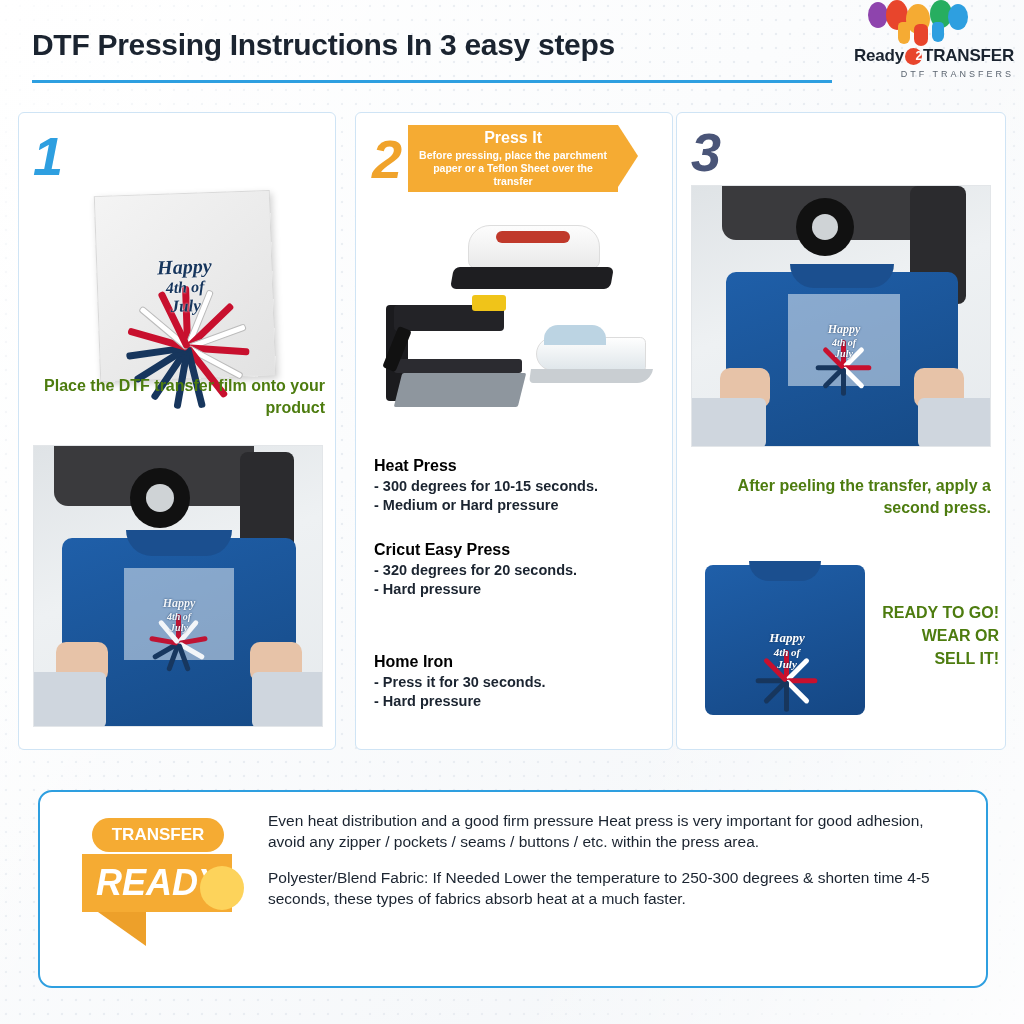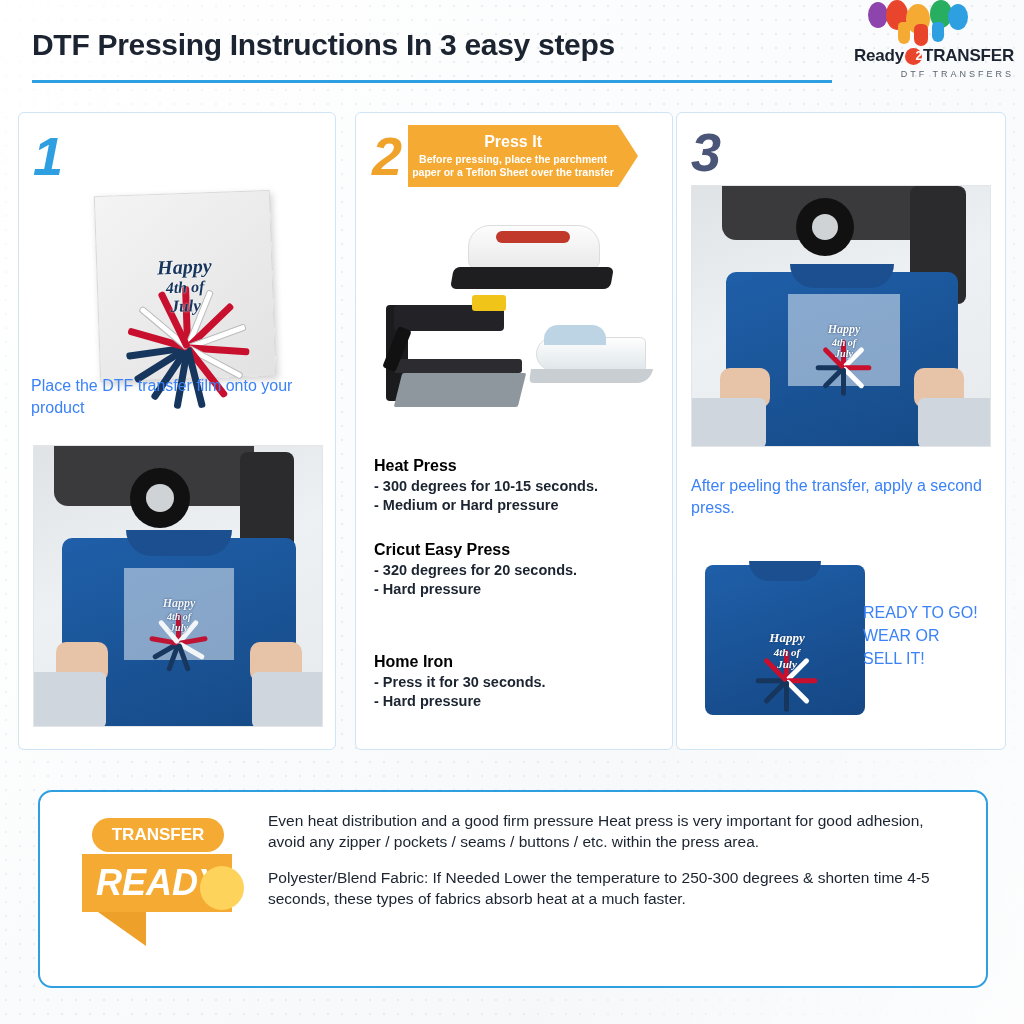--- a/index.html
+++ b/index.html
@@ -80,21 +80,21 @@
     background:#2e9fe0; width:205px; height:34px; font-size:16px; margin-left:6px;
   }
   #s1 .banner:after{
     border-width:17px 0 17px 20px; border-color:transparent transparent transparent #2e9fe0;
     right:-20px;
   }
   
   #s2{ left:16px; top:12px; }
   #s2 .stepnum{ color:#f0a32b; }
   #s2 .banner{
-    background:#f5ab33; width:210px; min-height:62px; padding:4px 0; margin-left:6px;
+    background:#f5ab33; width:210px; min-height:62px; padding:4px 6px; margin-left:6px;
   }
   #s2 .banner .b-title{ font-size:16px; }
   #s2 .banner .b-sub{ font-size:10.5px; line-height:1.25; font-weight:bold; margin-top:2px; }
   #s2 .banner:after{
     border-width:31px 0 31px 20px; border-color:transparent transparent transparent #f5ab33;
     right:-20px;
   }
   
   #s3{ left:14px; top:12px; }
   #s3 .stepnum{ color:#4a5578; }
@@ -102,21 +102,21 @@
     background:#5b6485; width:190px; min-height:56px; font-size:16px; line-height:1.3; margin-left:8px;
   }
   #s3 .banner:before{
     content:""; position:absolute; left:-18px; top:0;
     border-style:solid; border-width:28px 18px 28px 0;
     border-color:transparent #5b6485 transparent transparent;
   }
 
   
   .photo{ position:absolute; overflow:hidden; }
-  .cap{ position:absolute; text-align:left; font-weight:normal; color:#3b82f6; }
+  .cap{ position:absolute; text-align:right; font-weight:bold; color:#4d7c0f; }
 
   
   .film{
     background:linear-gradient(140deg,#f4f4f4,#e2e2e2);
     border:1px solid #d8d8d8; position:relative;
     box-shadow:2px 3px 7px rgba(0,0,0,.18);
   }
   .art{ position:absolute; inset:8%; }
   .sun-ray{
     position:absolute; left:50%; top:50%; width:7px; height:40%;

